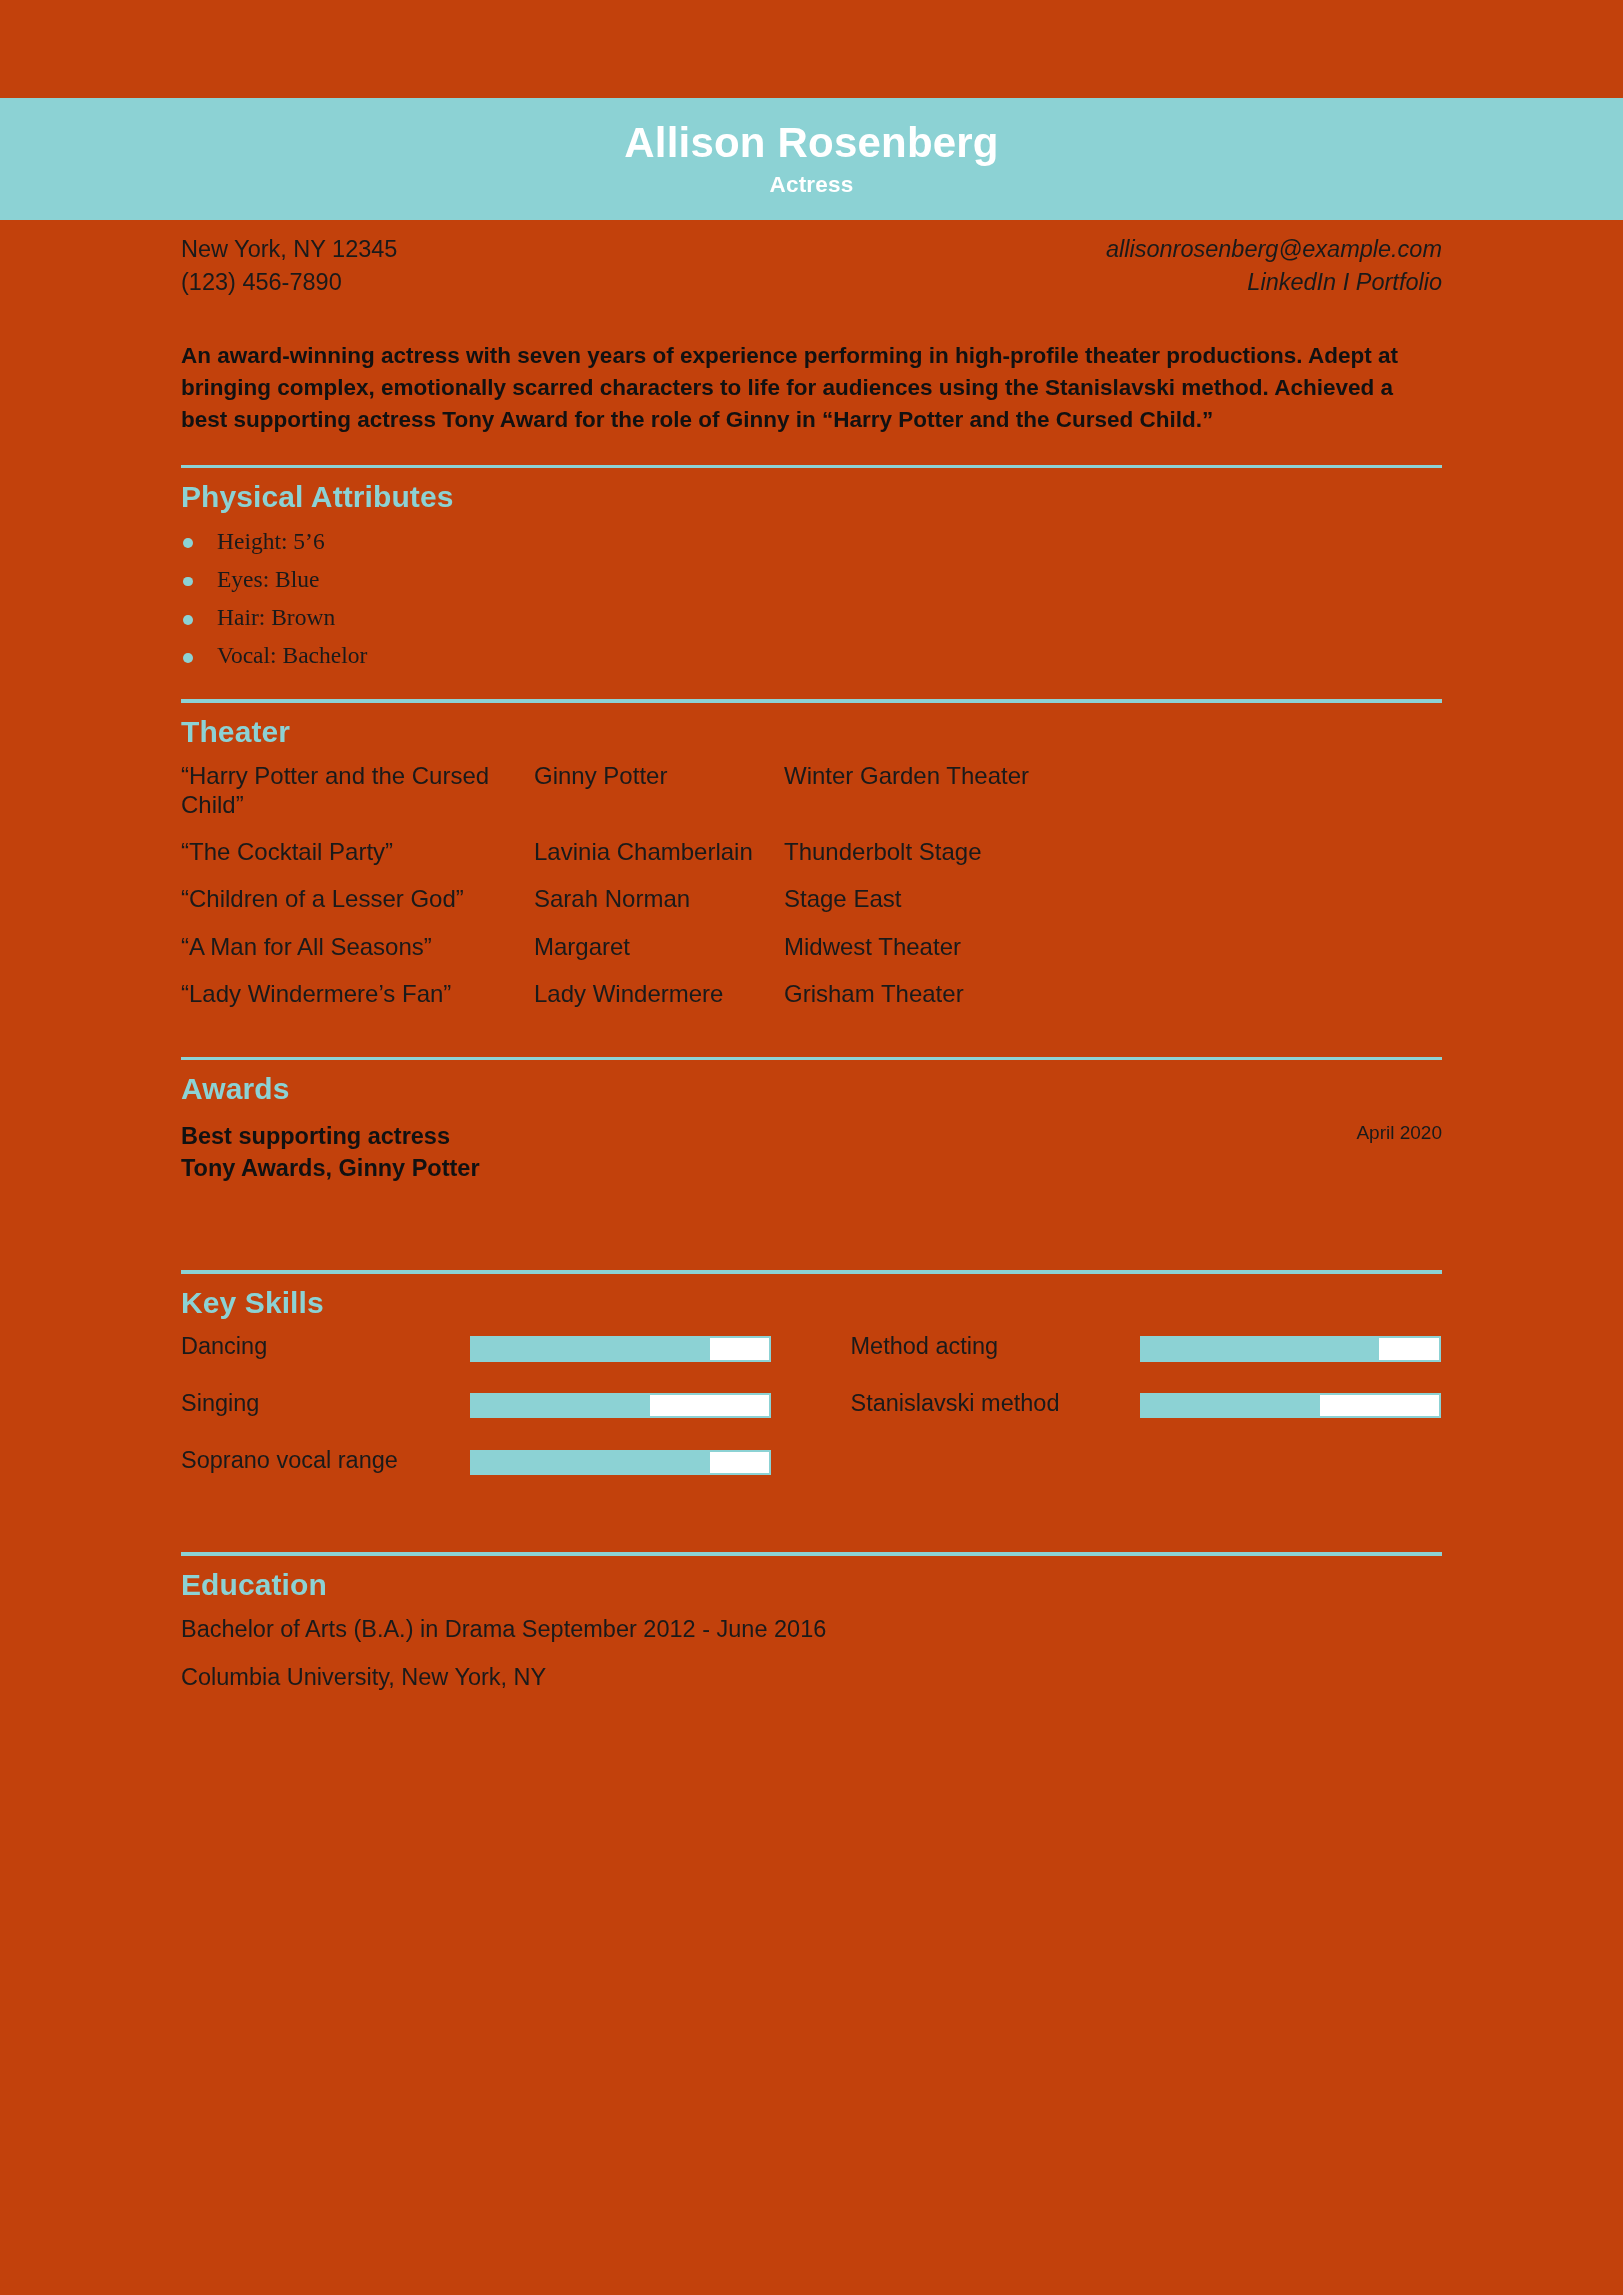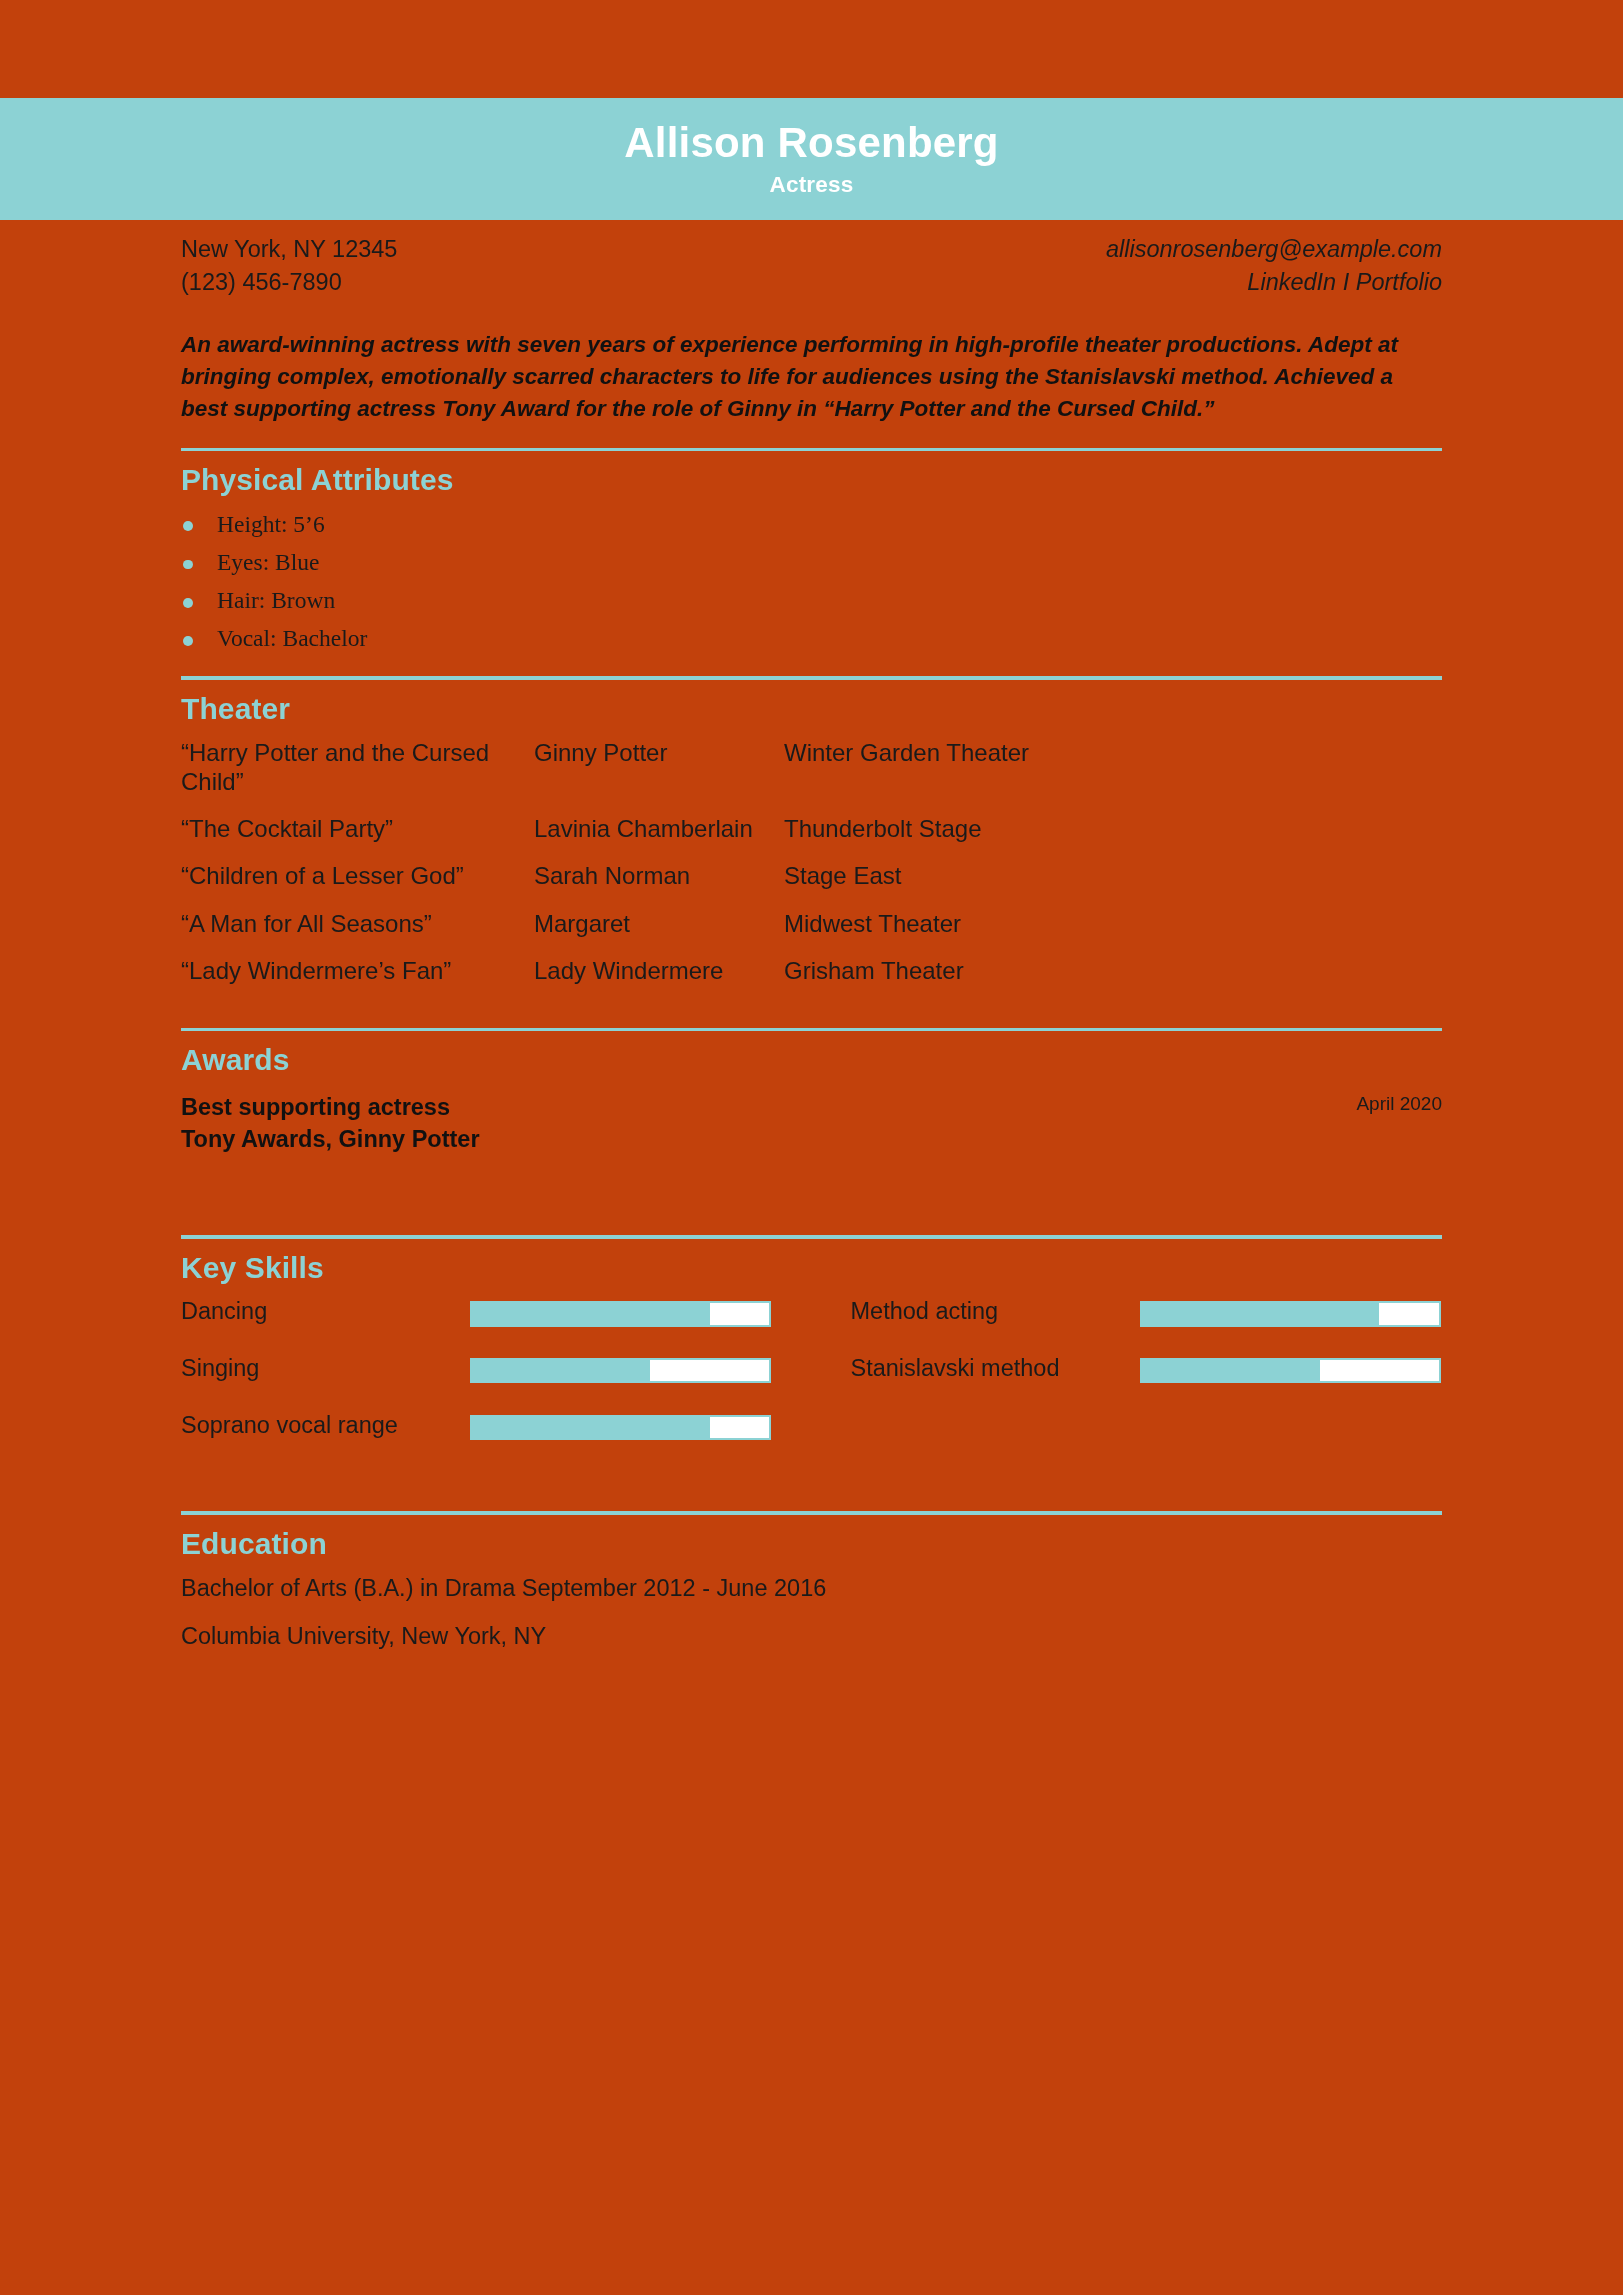--- a/index.html
+++ b/index.html
@@ -79,32 +79,31 @@
     text-align: right;
     font-style: italic;
   }
   .contact-line {
     display: block;
     white-space: nowrap;
   }
 
   
   .summary {
-    margin-top: 29px;
+    margin-top: 40px;
     font-size: 22.5px;
     font-weight: bold;
     line-height: 1.42;
     color: #111111;
     max-width: 1259px;
-    font-style: italic;
   }
 
   
   .section {
-    margin-top: 23px;
+    margin-top: 29px;
   }
   .divider {
     width: 100%;
     height: 3.9px;
     background: #8CD2D4;
     margin: 0 0 9.8px 0;
   }
   .section-title {
     font-size: 30px;
     font-weight: bold;

